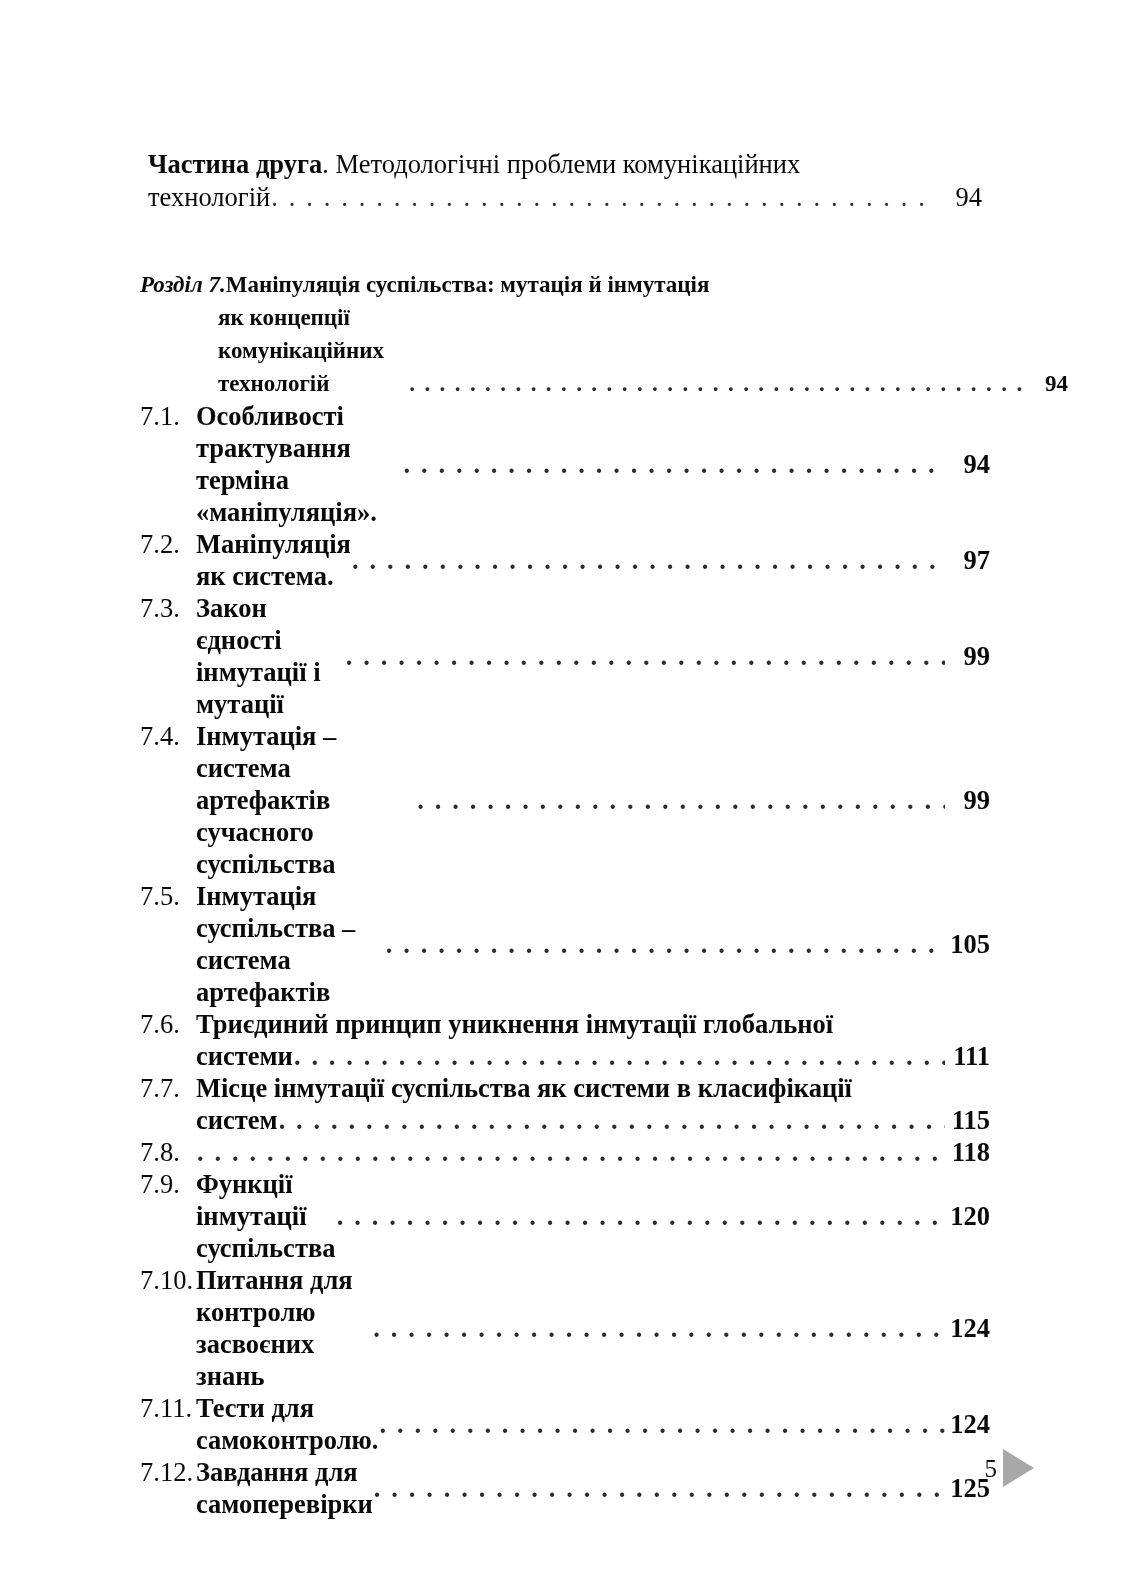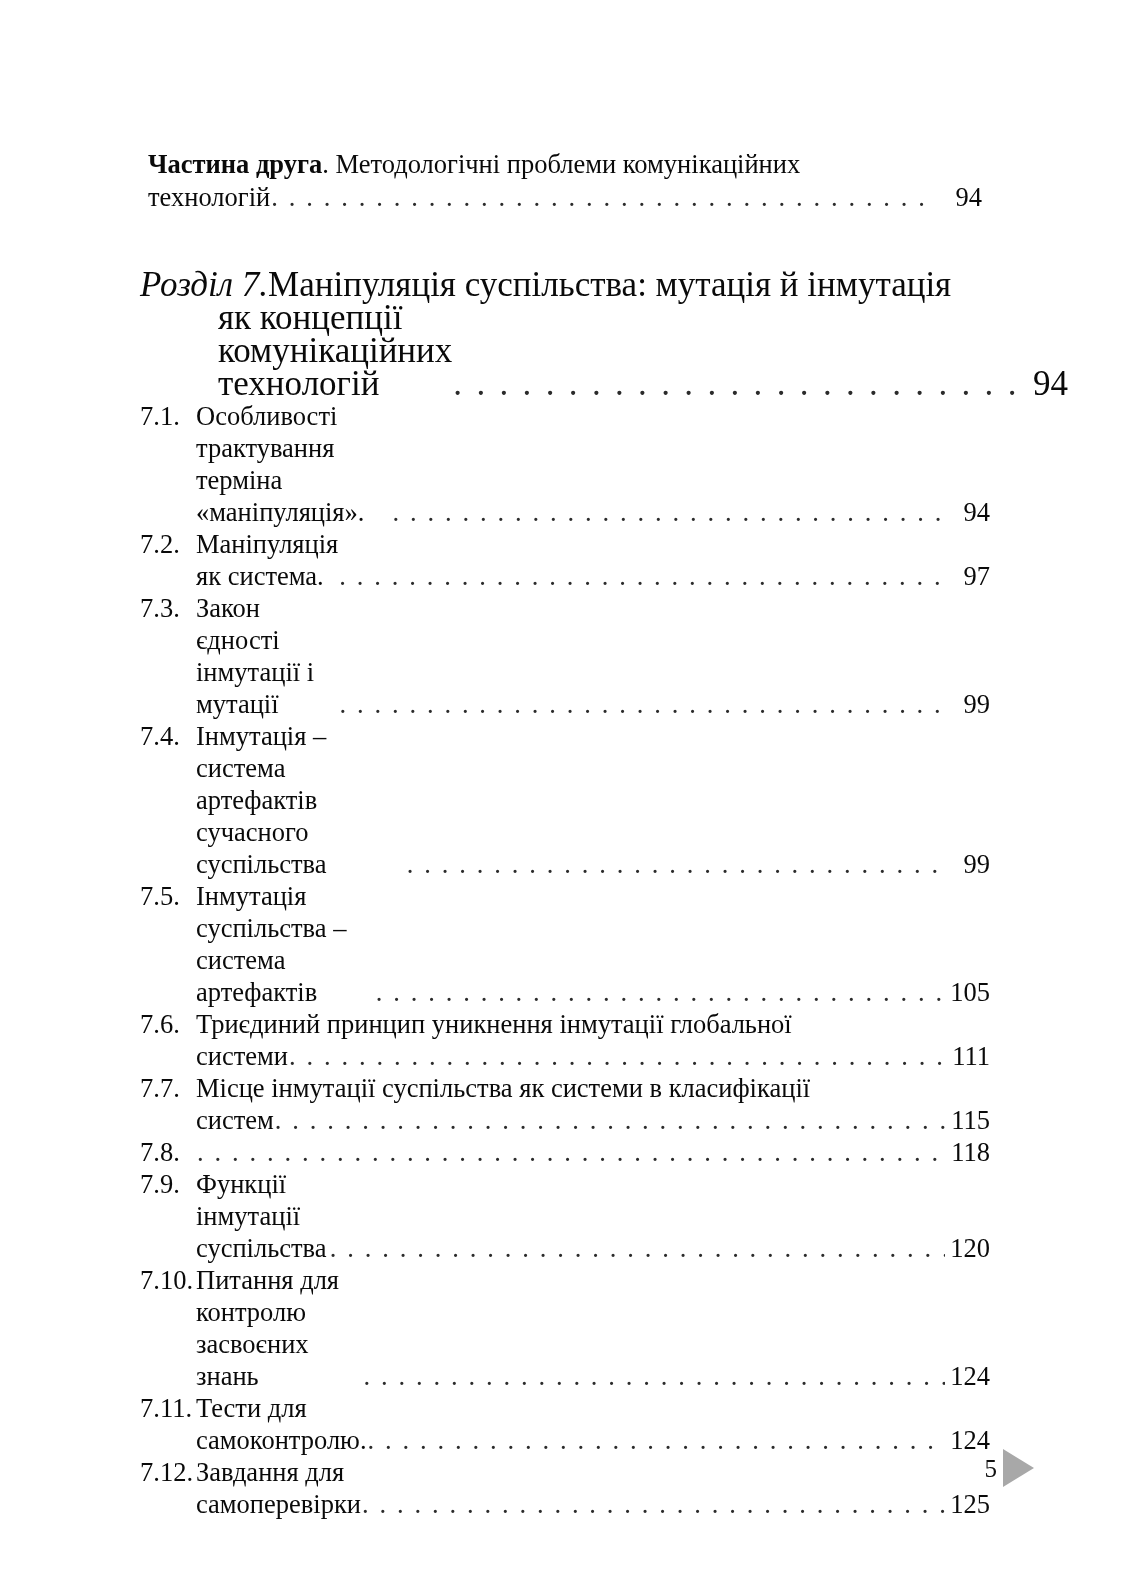--- a/index.html
+++ b/index.html
@@ -47,23 +47,23 @@
   .part {
     font-size: 26.5px;
     line-height: 33px;
     margin: 8px;
   }
   .part .lead-bold { font-weight: bold; }
   .part-line2 { display: flex; align-items: center; width: 100%; }
 
   
   .chapter {
-    font-size: 35px;
+    font-size: 23px;
     line-height: 33px;
-    font-weight: normal;
+    font-weight: bold;
   }
   .chapter .rozdil { font-style: italic; }
   .chapter-line {
     display: flex;
     align-items: flex-end;
     width: 100%;
   }
   .chapter-line2 { padding-left: 78px; }
 
   
@@ -76,22 +76,23 @@
   .entry .num {
     flex: 0 0 56px;
     white-space: nowrap;
   }
   .entry .body {
     flex: 1 1 auto;
     min-width: 0;
   }
   .entry .body .line {
     display: flex;
-    align-items: flex-end;
+    align-items: center;
     width: 100%;
+    font-weight: bold;
   }
 
   .gap-lg { height: 46px; }
 
   
   .folio {
     position: absolute;
     right: 108px;
     bottom: 88px;
     display: flex;

